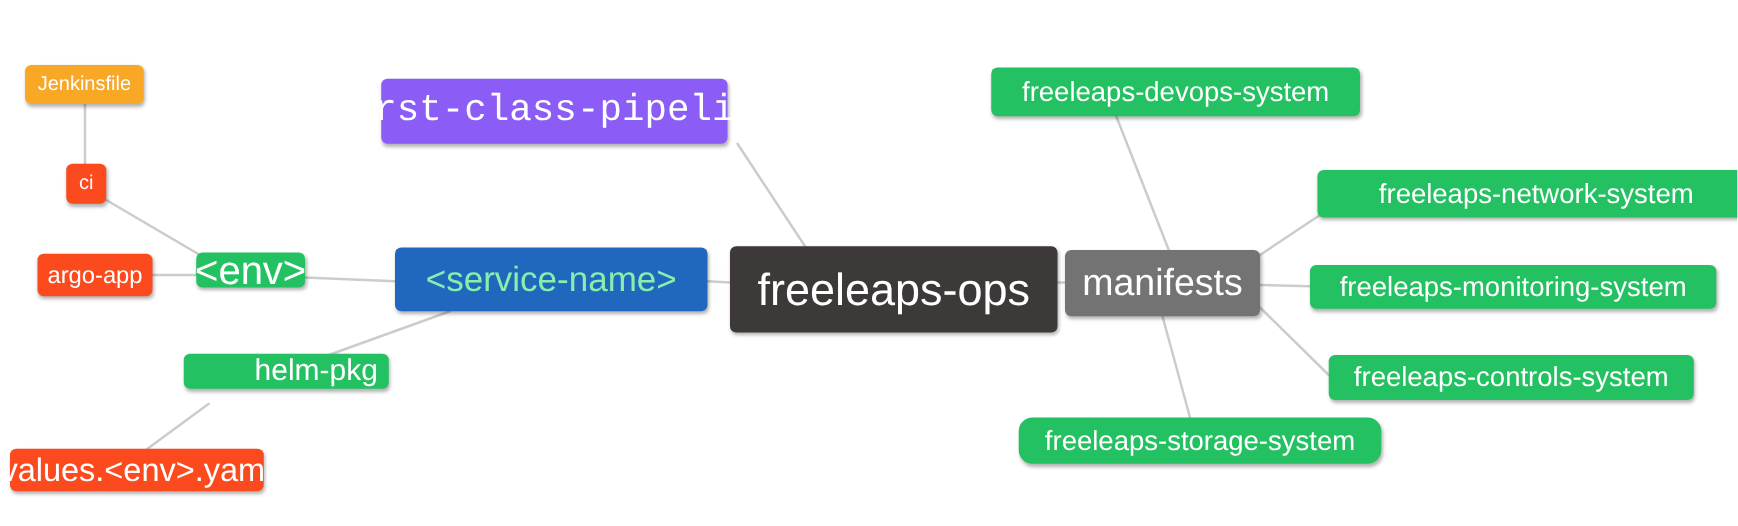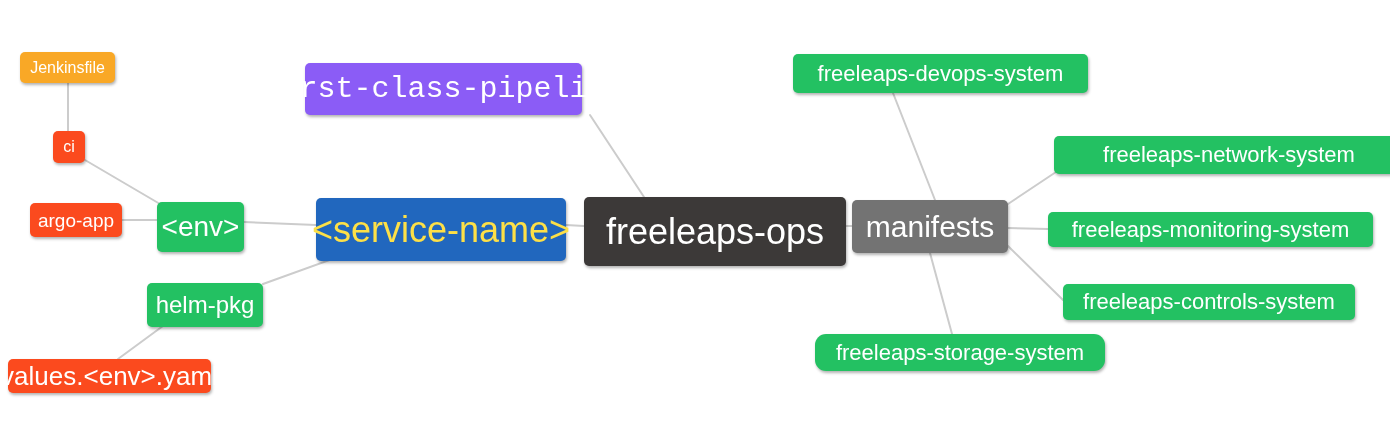--- a/index.html
+++ b/index.html
@@ -55,24 +55,24 @@
       <line x1="893" y1="67" x2="935" y2="174" stroke="#cccccc" stroke-width="2" stroke-linecap="round"></line>
       <line x1="1008" y1="178" x2="1056" y2="146" stroke="#cccccc" stroke-width="2" stroke-linecap="round"></line>
       <line x1="1008" y1="202" x2="1048" y2="203" stroke="#cccccc" stroke-width="2" stroke-linecap="round"></line>
       <line x1="1008" y1="220" x2="1063" y2="274" stroke="#cccccc" stroke-width="2" stroke-linecap="round"></line>
       <line x1="930" y1="227" x2="952" y2="308" stroke="#cccccc" stroke-width="2" stroke-linecap="round"></line>
     </svg>
   <div id="node-layer">
       <div class="node" style="left: 20px; top: 26px; width: 95px; height: 31px; font-size: 16px; background: rgb(249, 168, 38); color: rgb(255, 255, 255);">Jenkinsfile</div>
       <div class="node" style="left: 53px; top: 105px; width: 32px; height: 32px; font-size: 16px; background: rgb(251, 74, 30); color: rgb(255, 255, 255);">ci</div>
       <div class="node" style="left: 30px; top: 177px; width: 92px; height: 34px; font-size: 19px; background: rgb(251, 74, 30); color: rgb(255, 255, 255);">argo-app</div>
-      <div class="node" style="left: 157px; top: 176px; width: 87px; height: 50px; font-size: 28px; background: rgb(35, 193, 98); color: rgb(255, 255, 255);">&lt;env&gt;</div>
+      <div class="node" style="left: 157px; top: 176px; width: 87px; height: 28px; font-size: 32px; background: rgb(35, 193, 98); color: rgb(255, 255, 255);">&lt;env&gt;</div>
       <div class="node" style="left: 305px; top: 37px; width: 277px; height: 52px; font-size: 30px; background: #8b5cf6; color: rgb(255, 255, 255); font-family: Liberation Mono, monospace;">first-class-pipeline</div>
-      <div class="node" style="left: 316px; top: 172px; width: 250px; height: 63px; font-size: 36px; background: rgb(33, 103, 190); color: #fde047;">&lt;service-name&gt;</div>
-      <div class="node" style="left: 147px; top: 257px; width: 116px; height: 44px; font-size: 24px; background: rgb(35, 193, 98); color: rgb(255, 255, 255);">helm-pkg</div>
+      <div class="node" style="left: 316px; top: 172px; width: 250px; height: 51px; font-size: 28px; background: rgb(33, 103, 190); color: #86efac;">&lt;service-name&gt;</div>
+      <div class="node" style="left: 147px; top: 257px; width: 116px; height: 28px; font-size: 24px; background: rgb(35, 193, 98); color: rgb(255, 255, 255); padding-left: 48px;">helm-pkg</div>
       <div class="node" style="left: 8px; top: 333px; width: 203px; height: 34px; font-size: 26px; background: rgb(251, 74, 30); color: rgb(255, 255, 255);">values.&lt;env&gt;.yaml</div>
       <div class="node" style="left: 584px; top: 171px; width: 262px; height: 69px; font-size: 36px; background: rgb(60, 57, 56); color: rgb(255, 255, 255);">freeleaps-ops</div>
       <div class="node" style="left: 852px; top: 174px; width: 156px; height: 53px; font-size: 30px; background: #737373; color: rgb(255, 255, 255);">manifests</div>
       <div class="node" style="left: 793px; top: 28px; width: 295px; height: 39px; font-size: 22px; background: rgb(35, 193, 98); color: rgb(255, 255, 255);">freeleaps-devops-system</div>
       <div class="node" style="left: 1054px; top: 110px; width: 350px; height: 38px; font-size: 22px; background: rgb(35, 193, 98); color: rgb(255, 255, 255);">freeleaps-network-system</div>
       <div class="node" style="left: 1048px; top: 186px; width: 325px; height: 35px; font-size: 22px; background: rgb(35, 193, 98); color: rgb(255, 255, 255);">freeleaps-monitoring-system</div>
       <div class="node" style="left: 1063px; top: 258px; width: 292px; height: 36px; font-size: 22px; background: rgb(35, 193, 98); color: rgb(255, 255, 255);">freeleaps-controls-system</div>
       <div class="node" style="left: 815px; top: 308px; width: 290px; height: 37px; font-size: 22px; background: rgb(35, 193, 98); color: rgb(255, 255, 255); border-radius: 11px;">freeleaps-storage-system</div>
     </div>
 </div>

